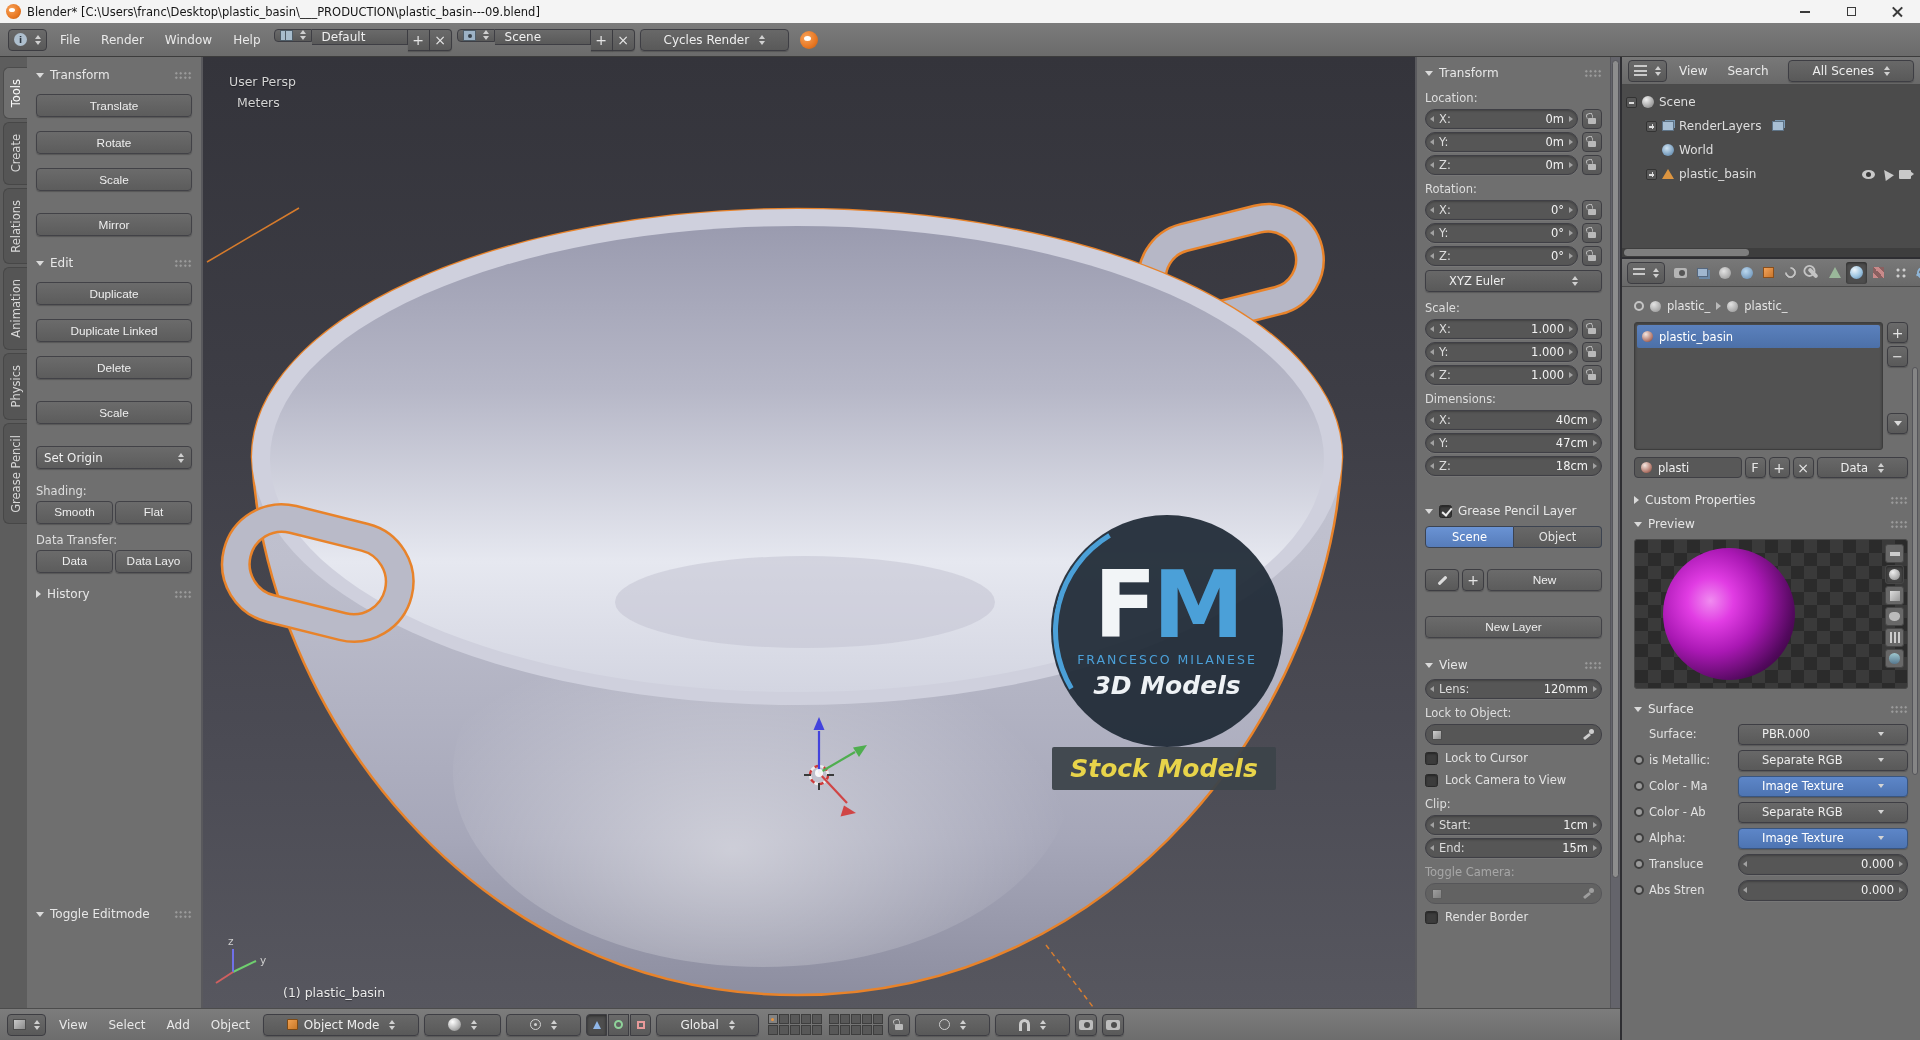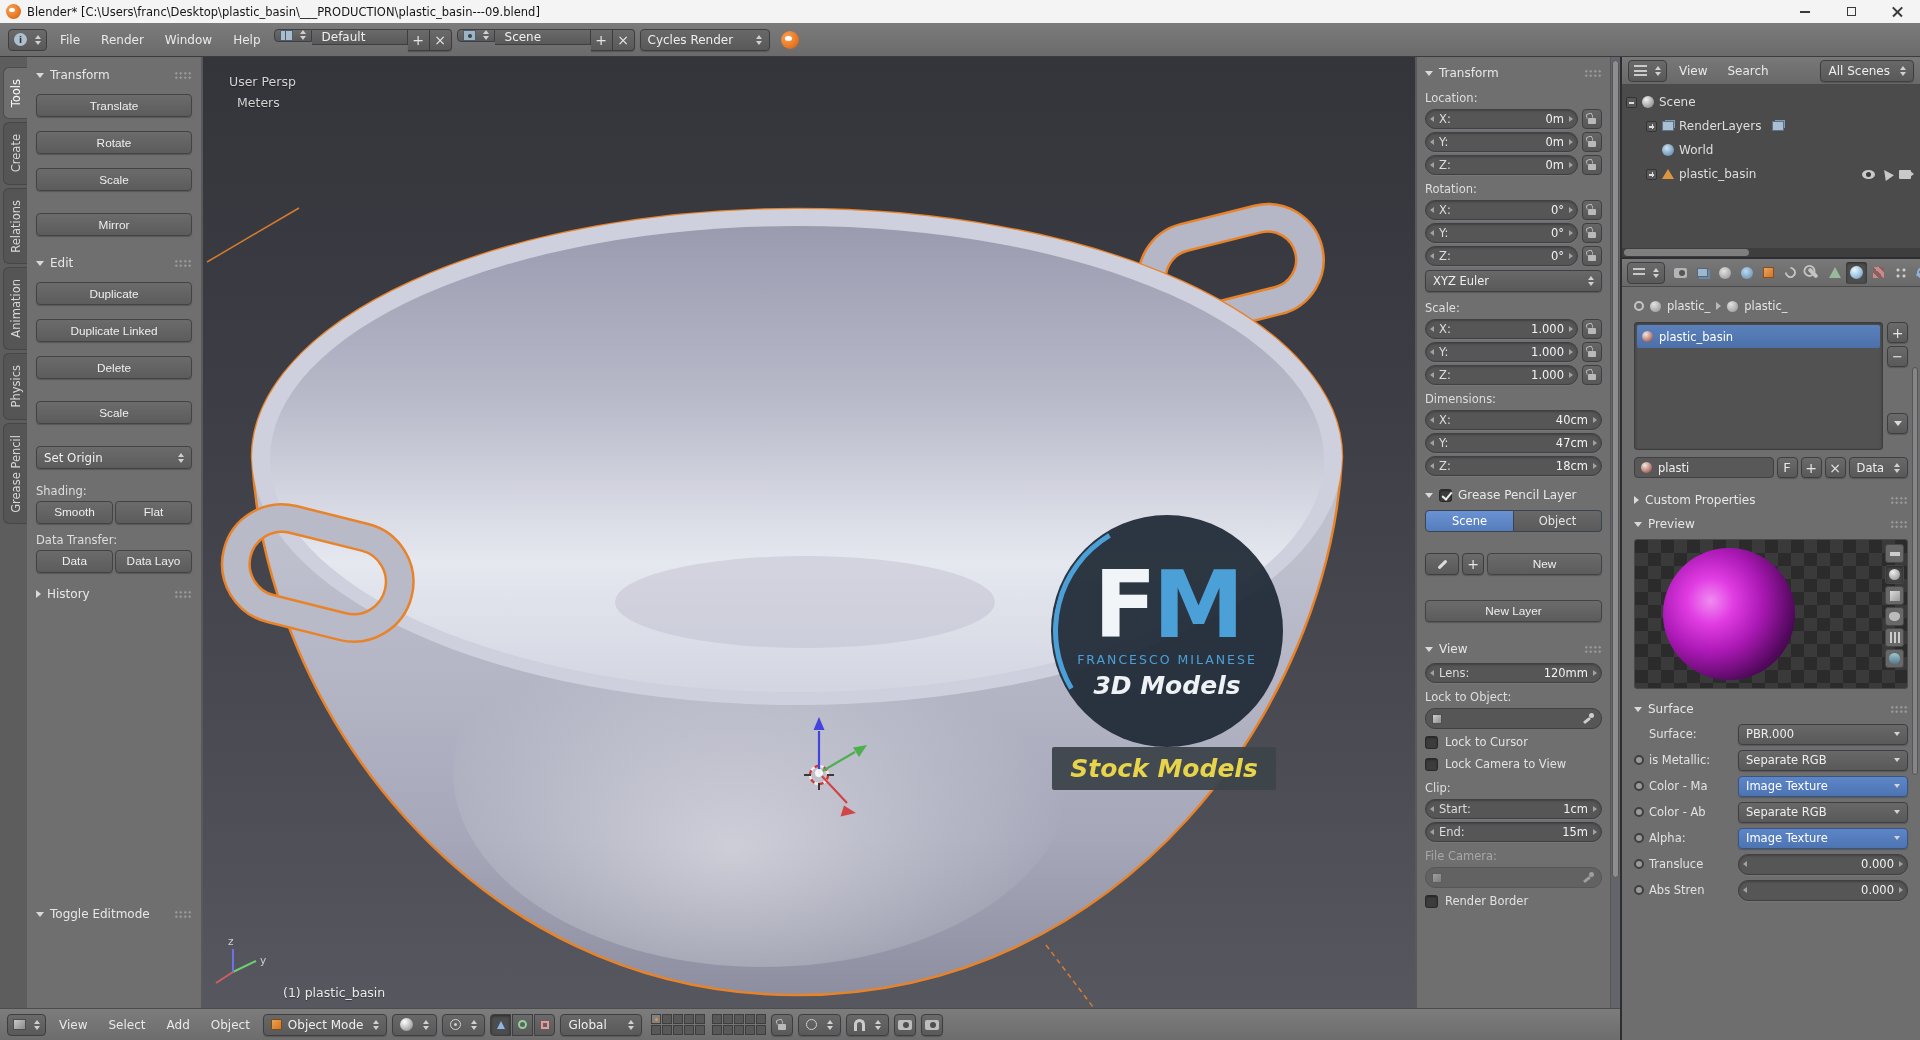--- a/index.html
+++ b/index.html
@@ -28,21 +28,21 @@
 
 
 .edbtn{display:flex;align-items:center;gap:4px;background:linear-gradient(#6a6a6a,#595959);border:1px solid #3d3d42;border-radius:4px;height:22px;padding:0 5px;flex:none}
 .updown{display:flex;flex-direction:column;gap:2px;flex:none;margin-left:auto;padding-left:4px}
 .updown::before{content:'';width:0;height:0;border-left:3.5px solid transparent;border-right:3.5px solid transparent;border-bottom:4px solid #d0d0d0}
 .updown::after{content:'';width:0;height:0;border-left:3.5px solid transparent;border-right:3.5px solid transparent;border-top:4px solid #d0d0d0}
 .tri-d{width:0;height:0;border-left:4.5px solid transparent;border-right:4.5px solid transparent;border-top:5.5px solid #dadada;flex:none}
 .tri-r{width:0;height:0;border-top:4.5px solid transparent;border-bottom:4.5px solid transparent;border-left:5.5px solid #dadada;flex:none}
 .dar{margin-left:auto;width:0;height:0;border-left:3.5px solid transparent;border-right:3.5px solid transparent;border-top:4px solid #d4d4d4;flex:none}
 .grip{margin-left:auto;width:18px;height:9px;flex:none;background-image:radial-gradient(#9e9e9e 1px,transparent 1.3px);background-size:4.5px 4.5px}
-.menuw{background:linear-gradient(#686868,#595959);border:1px solid #3e3e44;border-radius:4px;height:22px;display:flex;align-items:center;gap:6px;padding:0 7px;color:#eeeeee;box-shadow:0 1px 1px rgba(0,0,0,.2)}
+.menuw{background:linear-gradient(#686868,#595959);border:1px solid #3e3e44;border-radius:4px;height:22px;display:flex;align-items:center;gap:6px;padding:0 23px;color:#eeeeee;box-shadow:0 1px 1px rgba(0,0,0,.2)}
 .menuw.blue{background:linear-gradient(#5d86c8,#4d74b2);border-color:#39557f;color:#fff}
 .sqbtn{width:22px;height:22px;background:linear-gradient(#6a6a6a,#595959);border:1px solid #3d3d42;border-radius:4px;display:flex;align-items:center;justify-content:center;color:#e5e5e5;font-size:13px;flex:none;box-shadow:0 1px 1px rgba(0,0,0,.2)}
 .ic-plus::before{content:'+';font-size:14px;line-height:1}
 .ic-minus::before{content:'−';font-size:13px;line-height:1}
 .ic-x::before{content:'×';font-size:14px;line-height:1}
 .selw{display:flex;align-items:flex-start;height:22px}
 .sel-ic{display:flex;align-items:center;gap:3px;background:linear-gradient(#6a6a6a,#595959);border:1px solid #3e3e44;border-radius:4px 0 0 4px;padding:0 5px}
 .sel-name{background:linear-gradient(#6a6a6a,#595959);border:1px solid #3e3e44;border-left:none;display:flex;align-items:center;padding:0 10px;min-width:96px;color:#f0f0f0}
 .selw .sqbtn{border-radius:0;border-left:none;height:22px}
 .selw .sqbtn:last-child{border-radius:0 4px 4px 0}
@@ -545,21 +545,21 @@
                 <span class="nv">47cm</span>
               </div>
             </div>
           <div class="frow">
               <div class="numf">
                 <span class="nl">Z:</span>
                 <span class="nv">18cm</span>
               </div>
             </div>
 
-          <div class="phead" style="margin-top:6px">
+          <div class="phead" style="margin-top:22px">
             <span class="tri-d"></span>
             <span class="cb on"></span>
             <span style="white-space:nowrap;overflow:hidden">Grease Pencil Layer</span>
           </div>
           <div class="segrow">
             <div class="seg on">Scene</div>
             <div class="seg off">Object</div>
           </div>
           <div class="gprow">
             <span class="sqbtn" style="width:34px">
@@ -600,21 +600,21 @@
                 <span class="nl">Start:</span>
                 <span class="nv">1cm</span>
               </div>
             </div>
           <div class="frow">
               <div class="numf">
                 <span class="nl">End:</span>
                 <span class="nv">15m</span>
               </div>
             </div>
-          <div class="nlabel dis">File Camera:</div>
+          <div class="nlabel dis">Toggle Camera:</div>
           <div class="objfield dis">
             <span class="objcube"></span>
             <span class="dropper"></span>
           </div>
           <div class="cbrow">
             <span class="cb"></span>
             <span>Render Border</span>
           </div>
         </div>
 

